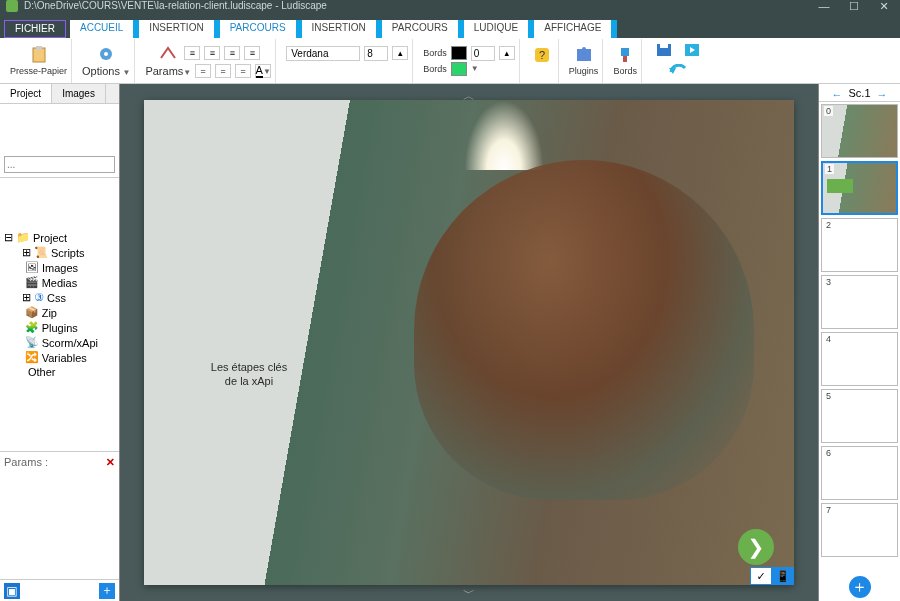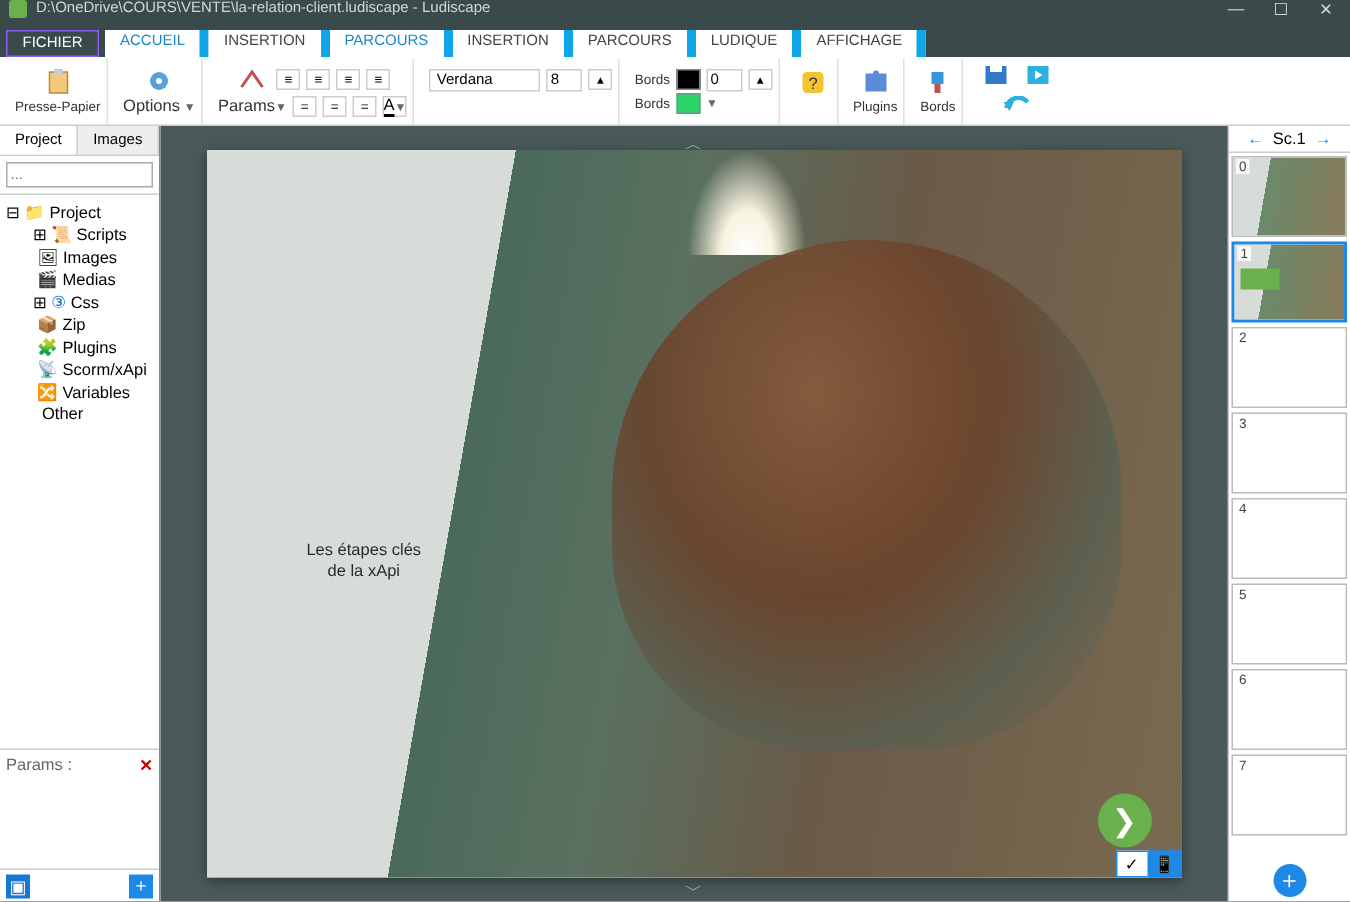--- a/index.html
+++ b/index.html
@@ -23,21 +23,21 @@
 .rb-label { font-size: 9px; color: #333; }
 .rb-row { display: flex; align-items: center; gap: 4px; }
 .rb-sm { width: 16px; height: 14px; border: 1px solid #ccc; display: flex; align-items: center; justify-content: center; font-size: 9px; cursor: pointer; }
 .font-sel { border: 1px solid #ccc; padding: 1px 4px; font-size: 10px; width: 74px; }
 .font-size { border: 1px solid #ccc; padding: 1px 2px; font-size: 10px; width: 24px; }
 .color-sw { width: 16px; height: 14px; border: 1px solid #888; }
 .ribbon-end { flex: 1; }
 
 .main { flex: 1; display: flex; background: #4a5a5a; overflow: hidden; }
 
-.left-pane { width: 107px; background: #fff; display: flex; flex-direction: column; border-right: 1px solid #888; }
+.left-pane { width: 120px; background: #fff; display: flex; flex-direction: column; border-right: 1px solid #888; gap: 48px; }
 .lp-tabs { display: flex; background: #eee; border-bottom: 1px solid #ccc; }
 .lp-tab { padding: 4px 10px; font-size: 10px; cursor: pointer; border-right: 1px solid #ccc; }
 .lp-tab.active { background: #fff; }
 .lp-search { padding: 4px; border-bottom: 1px solid #ccc; }
 .lp-search input { width: 100%; border: 1px solid #aaa; padding: 2px; font-size: 10px; }
 .lp-tree { flex: 1; padding: 4px; overflow-y: auto; font-size: 10px; }
 .tree-item { padding: 1px 0 1px 8px; display: flex; align-items: center; gap: 3px; cursor: pointer; }
 .tree-item.root { padding-left: 0; }
 .tree-item.child { padding-left: 18px; }
 .lp-params { height: 80px; border-top: 1px solid #ccc; padding: 4px; display: flex; flex-direction: column; }

